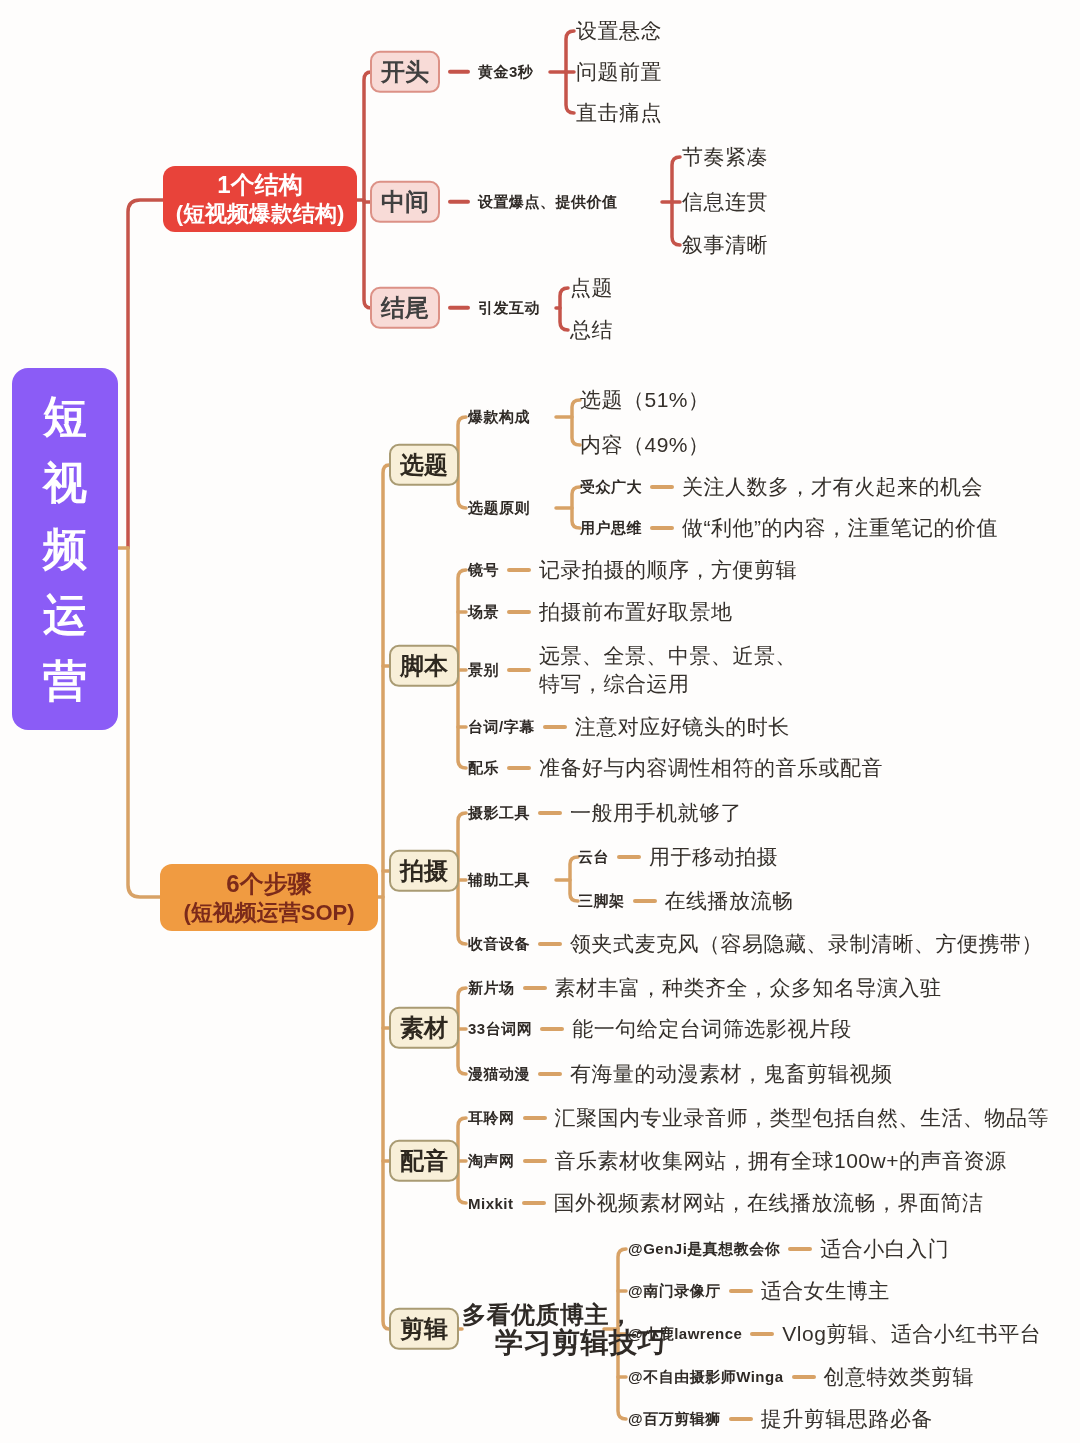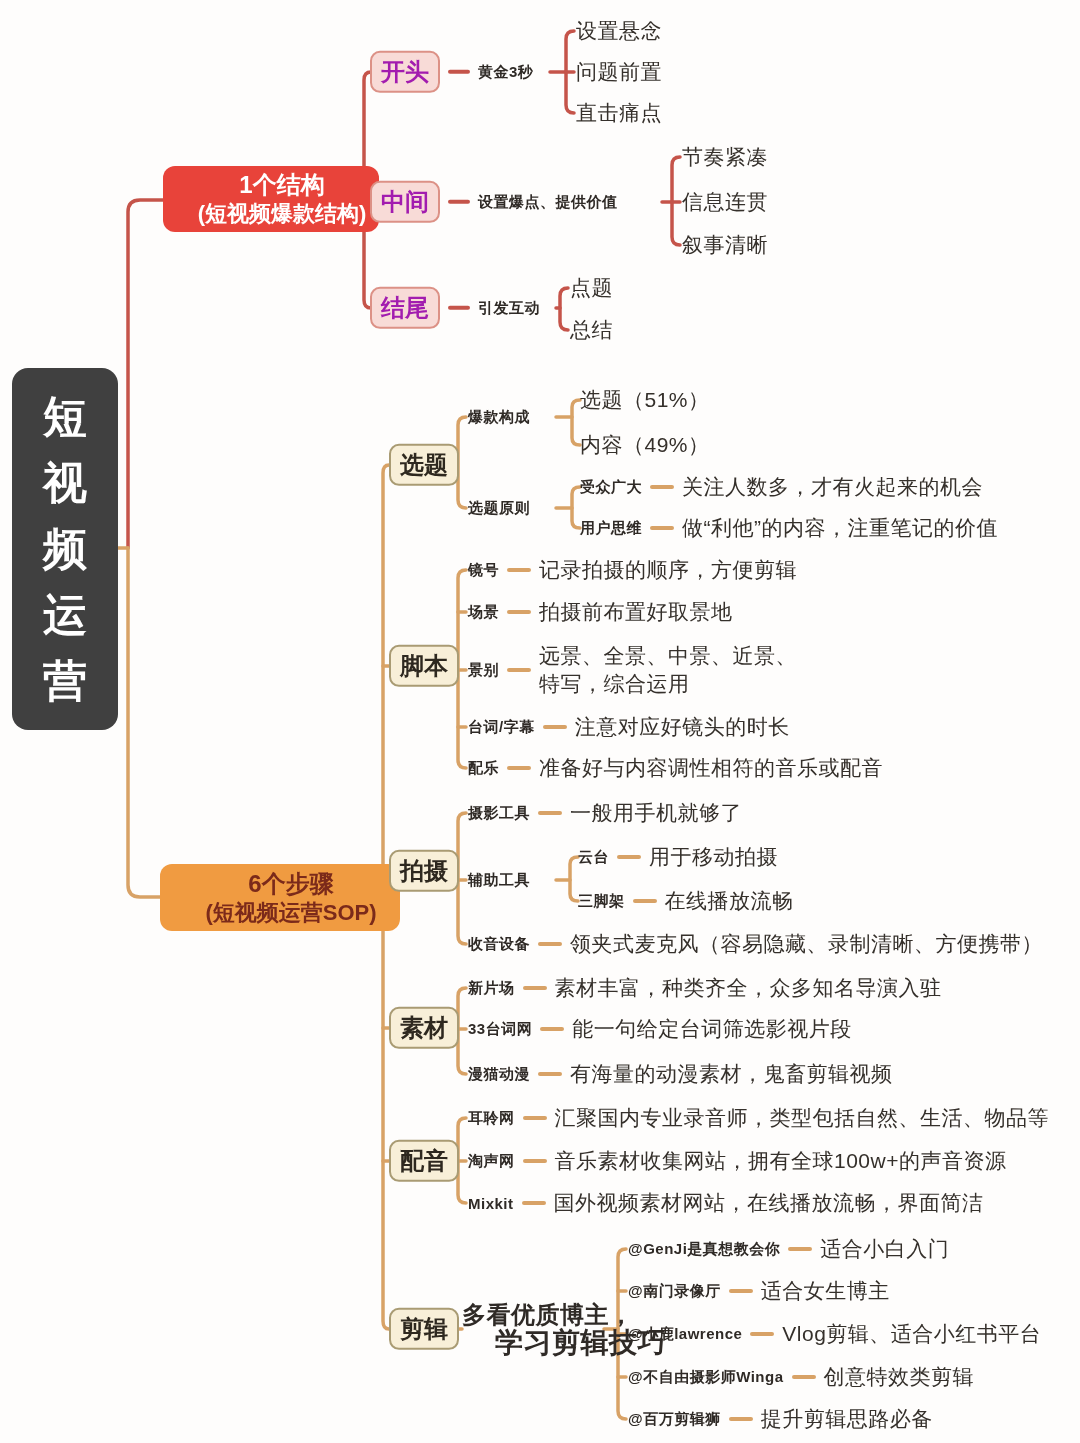--- a/index.html
+++ b/index.html
@@ -9,31 +9,31 @@
   }
   
   .row{position:absolute;display:flex;align-items:center;gap:8px;
        transform:translateY(-50%);white-space:nowrap;}
   .txt{font-size:21px;color:#35302b;font-weight:500;letter-spacing:.5px;}
   .key{font-size:15px;color:#2f2a26;font-weight:600;letter-spacing:.5px;}
   .dash1{width:22px;height:3.5px;background:#c5544a;border-radius:2px;flex:0 0 auto;}
   .dash2{width:24px;height:3.5px;background:#d8a266;border-radius:2px;flex:0 0 auto;}
   
   .nodebox{border-radius:10px;padding:6px 9px;font-weight:700;font-size:24px;line-height:1.1;flex:0 0 auto;}
-  .pink{background:#f8dbd7;border:2px solid #dc9186;color:#a21caf;}
+  .pink{background:#f8dbd7;border:2px solid #dc9186;color:#404040;}
   .cream{background:#f8efd8;border:2px solid #a99b73;color:#2e281f;}
   
   .mainbox{position:absolute;border-radius:12px;display:flex;flex-direction:column;
-           align-items:center;justify-content:center;text-align:center;line-height:1.25;padding-left:22px;}
+           align-items:center;justify-content:center;text-align:center;line-height:1.25;}
   .mainbox.red{background:#e8433a;color:#ffffff;}
   .mainbox.orange{background:#f09b41;color:#7b2a1a;}
   .mainbox .l1{font-size:24px;font-weight:700;}
   .mainbox .l2{font-size:22px;font-weight:700;}
   
-  .root{position:absolute;left:12px;top:368px;width:106px;height:362px;background:#404040;
+  .root{position:absolute;left:12px;top:368px;width:106px;height:362px;background:#8b5cf6;
         border-radius:16px;display:flex;align-items:center;justify-content:center;}
   .root-label{width:46px;font-size:44px;line-height:66px;font-weight:700;color:#ffffff;
               word-break:break-all;text-align:center;}
   .two-line{display:flex;flex-direction:column;line-height:28px;}
   svg.conn{position:absolute;left:0;top:0;pointer-events:none;}
 </style>
 </head>
 <body>
 
 <div class="canvas">

